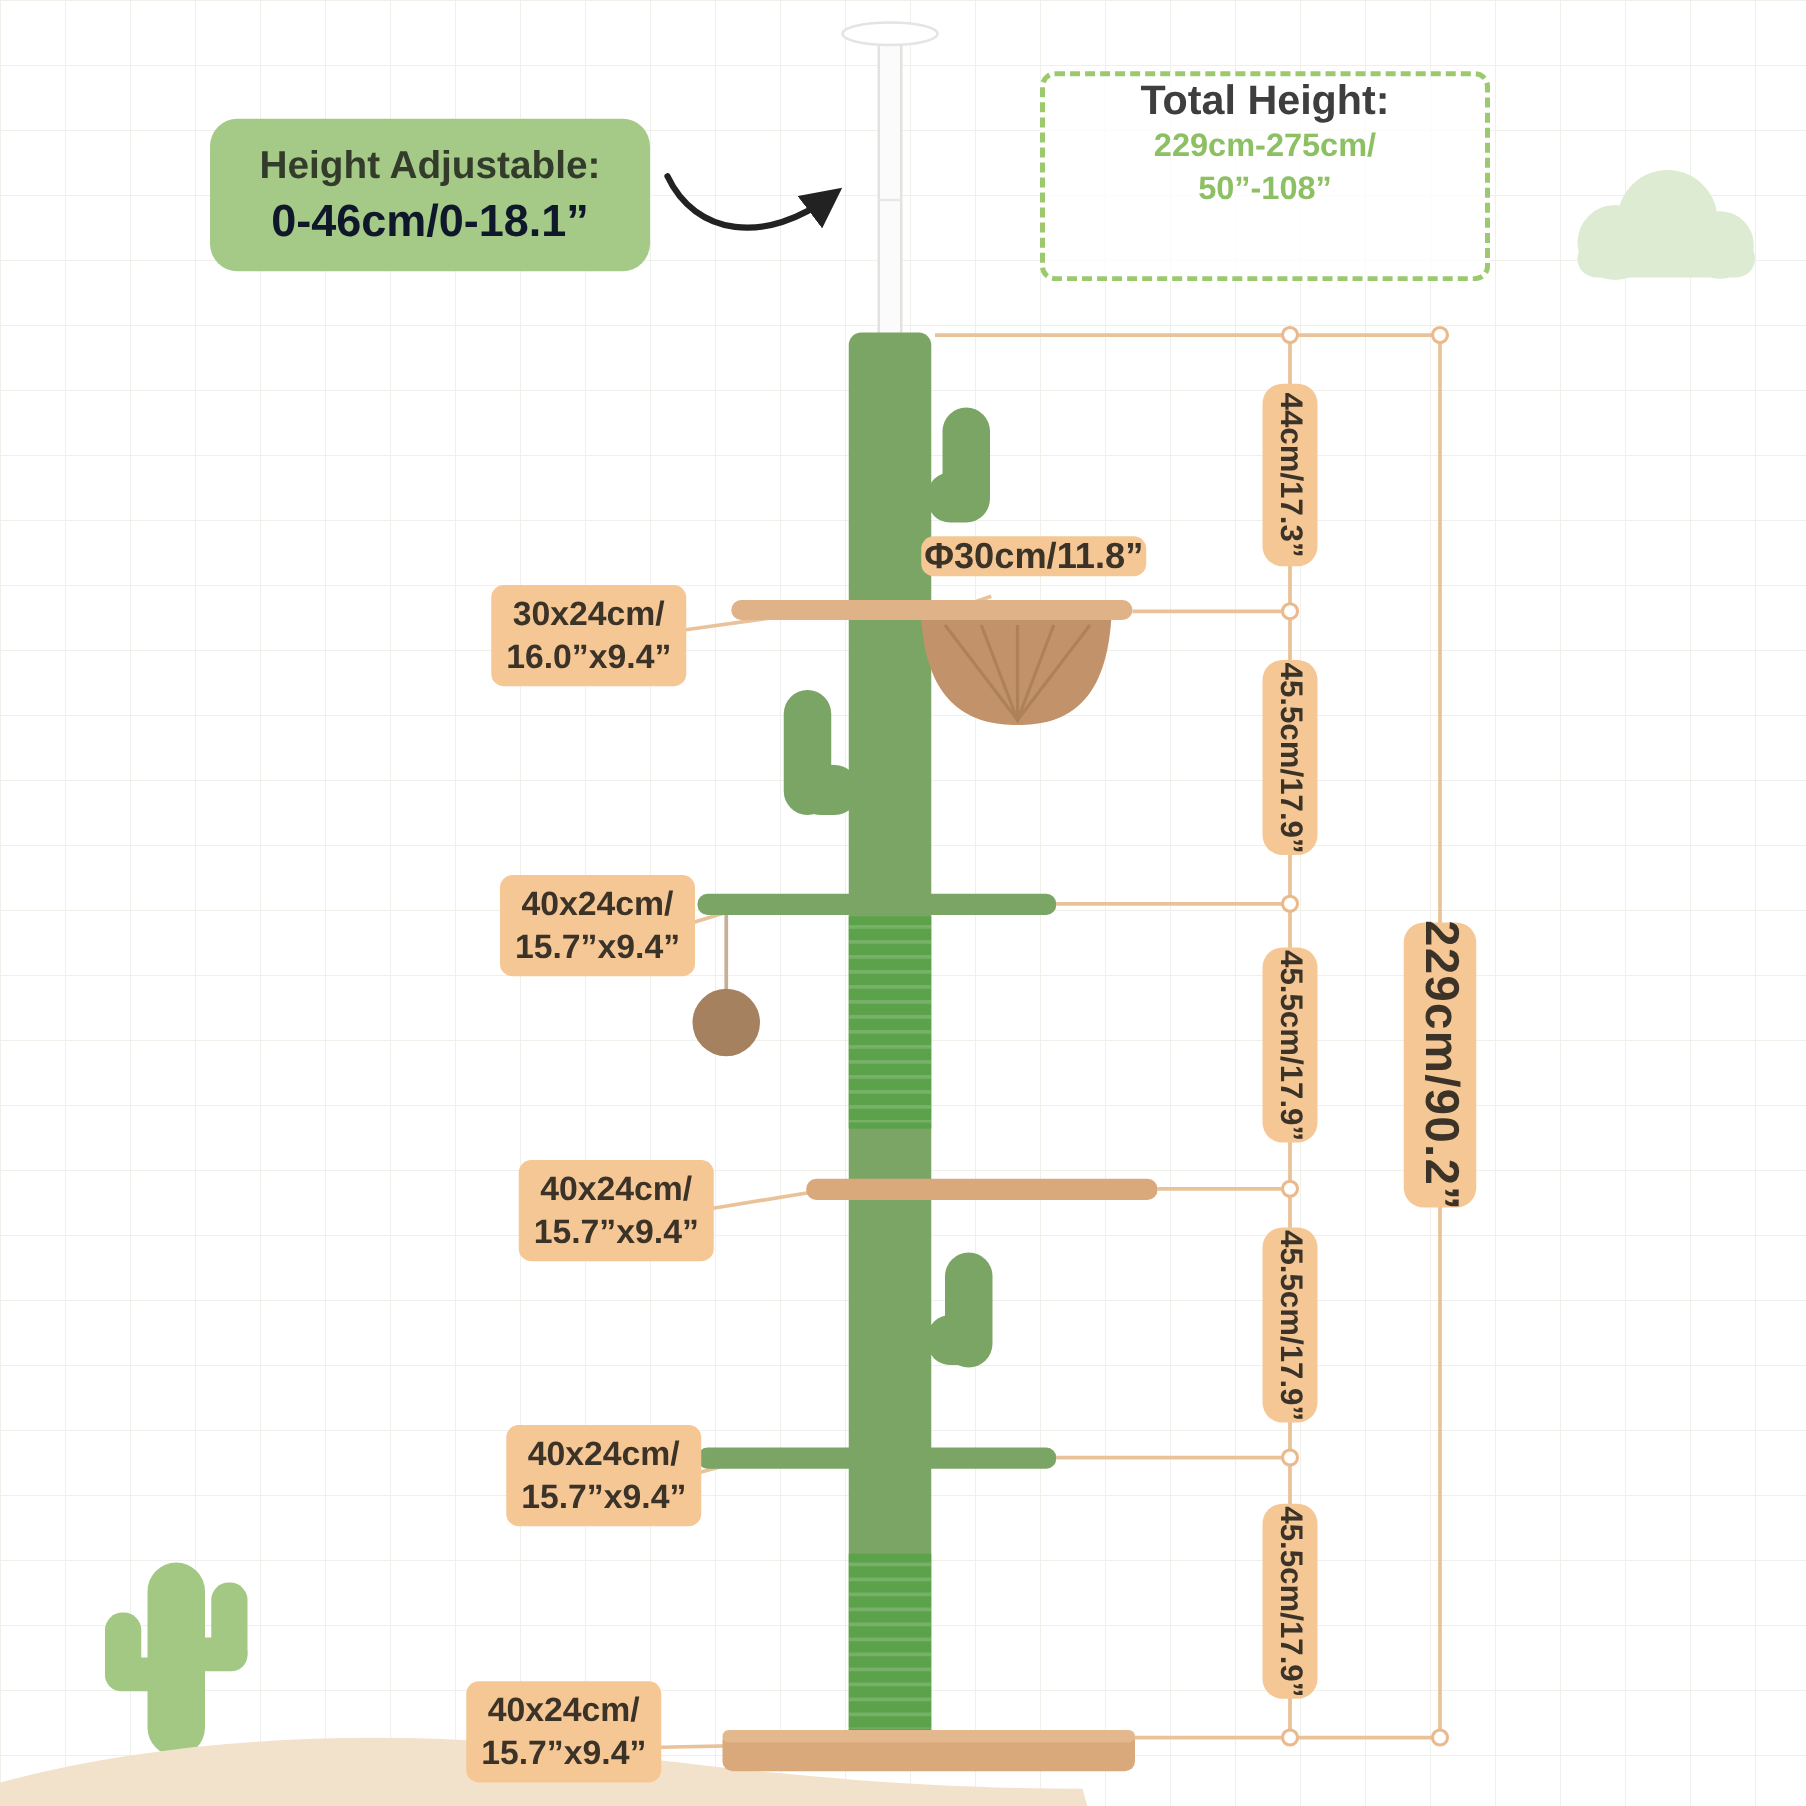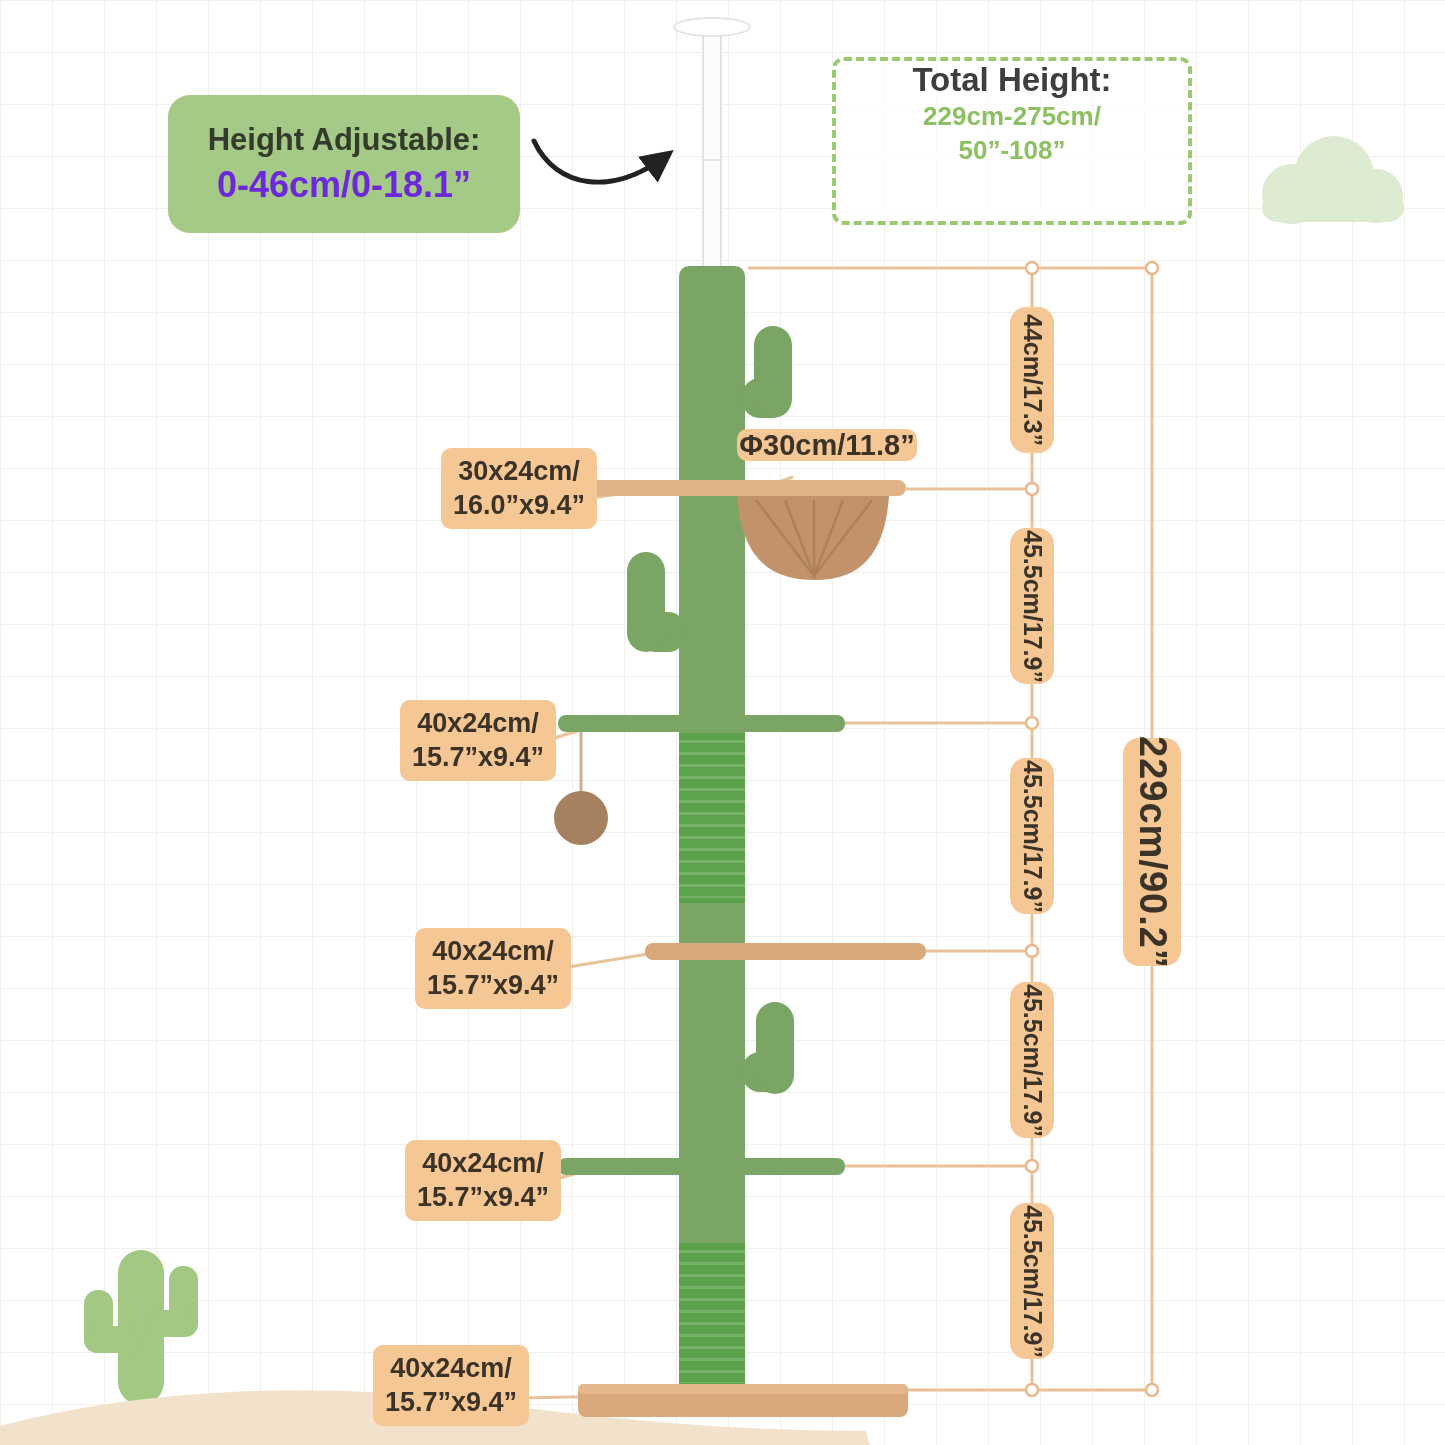--- a/index.html
+++ b/index.html
@@ -24,26 +24,26 @@
   .dlabel { width:180px; height:32px; font-size:29px; }
 
   .seg {
     position:absolute; display:flex; align-items:center; justify-content:center;
     background:#f5c795; border-radius:16px; color:#3b3228; font-weight:700;
     writing-mode:vertical-rl; text-orientation:mixed; font-size:25px; width:44px;
   }
   .seg-total { width:58px; font-size:38px; border-radius:16px; letter-spacing:1px; }
 
   #ha-badge {
-    position:absolute; left:168px; top:95px; width:352px; height:138px;
+    position:absolute; left:168px; top:95px; width:352px; height:122px;
     background:#a5c987; border-radius:22px;
     display:flex; flex-direction:column; align-items:center; justify-content:center; gap:6px;
   }
   #ha-badge .ha-title { font-size:31px; font-weight:700; color:#333b2b; }
-  #ha-badge .ha-value { font-size:36px; font-weight:700; color:#6d28d9; }
+  #ha-badge .ha-value { font-size:36px; font-weight:700; color:#0f172a; }
 
   #th-box {
     position:absolute; left:832px; top:57px; width:360px; height:168px;
     border:4px dashed #9cc96e; border-radius:12px; background:rgba(255,255,255,.75);
     display:flex; flex-direction:column; align-items:center; justify-content:flex-start; gap:2px;
   }
   #th-box .th-title { font-size:33px; font-weight:700; color:#3e3e3e; }
   #th-box .th-value { font-size:26px; font-weight:700; color:#8cc063; line-height:1.22; }
 </style>
 </head>
@@ -165,21 +165,21 @@
   </div>
 
   <div id="th-box">
     <div class="th-title">Total Height:</div>
     <div class="th-value">229cm-275cm/</div>
     <div class="th-value">50”-108”</div>
   </div>
 
   <div class="lbl dlabel" style="left:737px; top:429px;">Φ30cm/11.8”</div>
 
-  <div class="lbl plabel" style="left:393px; top:448px;margin-left:48px;">
+  <div class="lbl plabel" style="left:393px; top:468px;">
     <div>30x24cm/</div>
     <div>16.0”x9.4”</div>
   </div>
   <div class="lbl plabel" style="left:400px; top:700px;">
     <div>40x24cm/</div>
     <div>15.7”x9.4”</div>
   </div>
   <div class="lbl plabel" style="left:415px; top:928px;">
     <div>40x24cm/</div>
     <div>15.7”x9.4”</div>

